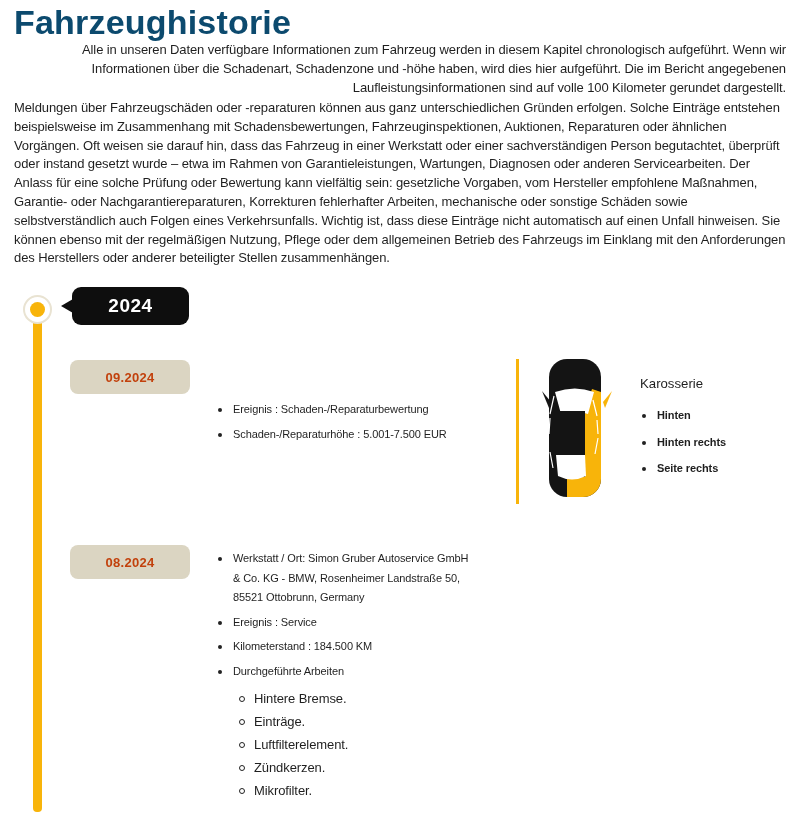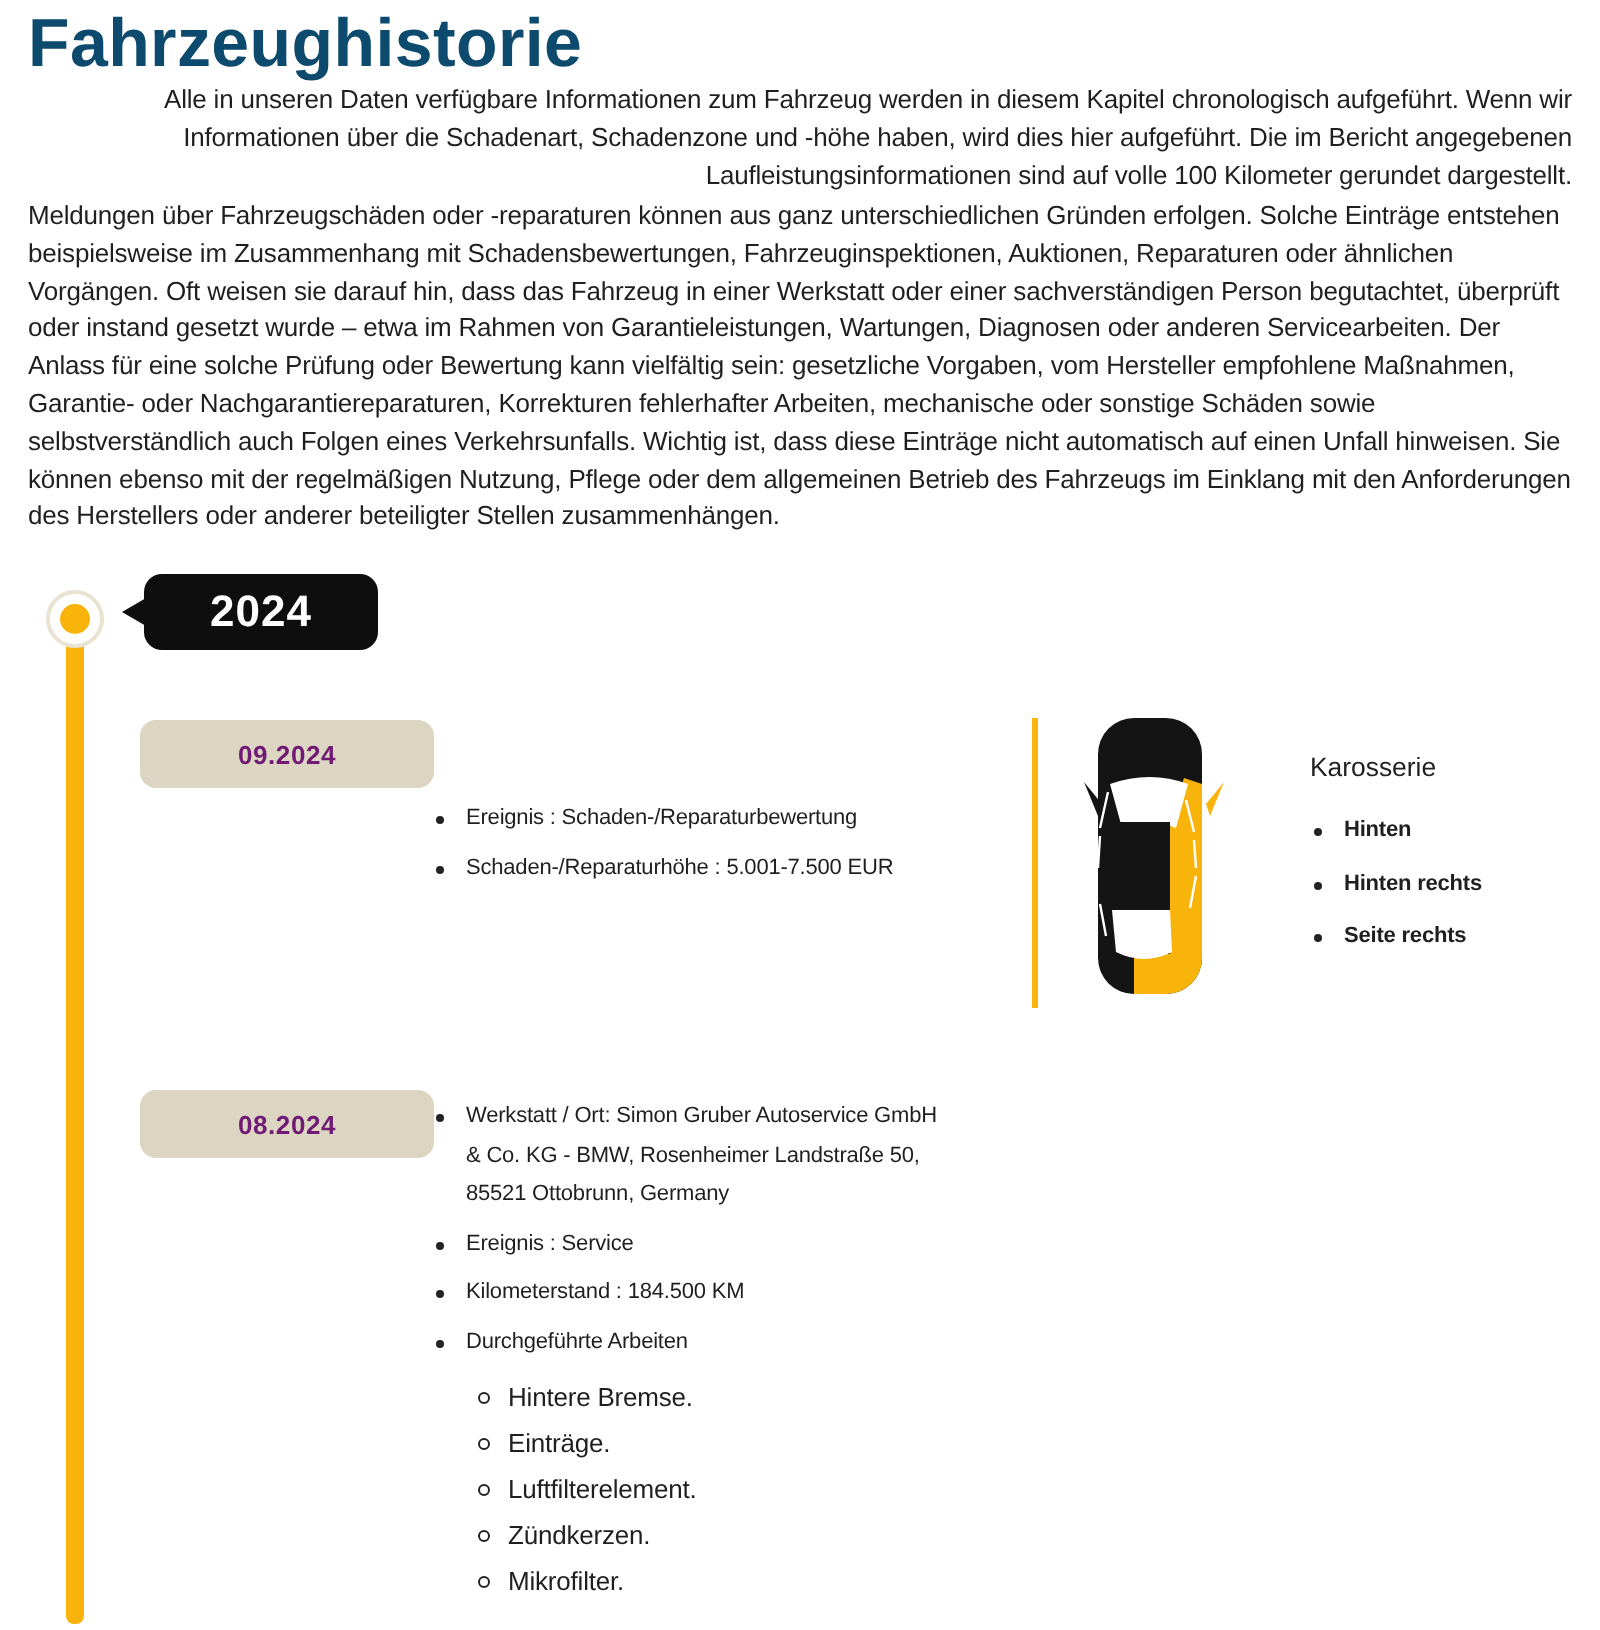--- a/index.html
+++ b/index.html
@@ -10,43 +10,43 @@
 
   .intro{position:absolute;left:14px;width:772px;margin:0;font-size:13px;line-height:18.8px;letter-spacing:-.1px;color:#1f1f1f;}
   .intro-1{top:41px;text-align:right;}
   .intro-2{top:99px;}
 
   
   .timeline-bar{position:absolute;left:33px;top:311px;width:9px;height:501px;background:#F8B40A;border-radius:4px;}
   .timeline-dot{position:absolute;left:23px;top:295px;width:29px;height:29px;border-radius:50%;background:#ffffff;border:2px solid #E9E3D2;box-sizing:border-box;}
   .dot-inner{width:15px;height:15px;margin:5px;border-radius:50%;background:#F8B40A;}
 
-  .year-bubble{position:absolute;left:72px;top:287px;width:117px;height:38px;background:#0e0e0e;border-radius:9px;color:#fff;display:flex;align-items:center;justify-content:center;font-size:22px;font-weight:600;letter-spacing:.5px;}
+  .year-bubble{position:absolute;left:72px;top:287px;width:117px;height:38px;background:#0e0e0e;border-radius:9px;color:#fff;display:flex;align-items:center;justify-content:center;font-size:19px;font-weight:600;letter-spacing:.5px;}
   .bubble-arrow{position:absolute;left:-11px;top:12px;width:0;height:0;border-top:7px solid transparent;border-bottom:7px solid transparent;border-right:12px solid #0e0e0e;}
 
-  .date-box{position:absolute;width:147px;height:34px;background:#DBD5C2;border-radius:8px;display:flex;align-items:center;justify-content:center;font-size:13px;font-weight:600;letter-spacing:.3px;color:#701a75;}
+  .date-box{position:absolute;width:120px;height:34px;background:#DBD5C2;border-radius:8px;display:flex;align-items:center;justify-content:center;font-size:13px;font-weight:600;letter-spacing:.3px;color:#c2410c;}
   .date-1{left:70px;top:360px;}
   .date-2{left:70px;top:545px;}
 
   
   ul.details{list-style:none;margin:0;padding:0;font-size:11px;line-height:19.5px;letter-spacing:-.1px;color:#1f1f1f;}
   ul.details li{position:relative;padding-left:17px;margin-bottom:5px;}
   ul.details li::before{content:"";position:absolute;left:2px;top:8px;width:4px;height:4px;border-radius:50%;background:#222;}
 
   .details-1{position:absolute;left:216px;top:400px;width:250px;}
   .details-2-wrap{position:absolute;left:216px;top:549px;width:258px;}
 
   ul.subdetails{list-style:none;margin:9px 0 0 22px;padding:0;font-size:13px;line-height:18px;letter-spacing:-.1px;color:#1f1f1f;}
   ul.subdetails li{position:relative;padding-left:16px;margin-bottom:5px;}
   ul.subdetails li::before{content:"";position:absolute;left:1px;top:6px;width:4px;height:4px;border-radius:50%;border:1px solid #222;background:#fff;}
 
   
   .zone-divider{position:absolute;left:516px;top:359px;width:3px;height:145px;background:#F8B40A;}
   .car-diagram{position:absolute;left:541px;top:356px;width:72px;height:144px;}
-  .zone-panel{position:absolute;left:655px;top:376px;width:132px;}
+  .zone-panel{position:absolute;left:640px;top:376px;width:132px;}
   .zone-title{font-size:13.2px;color:#1f1f1f;margin:0 0 15px 0;}
   .zones{position:relative;}
   ul.zones li{margin-bottom:7px;font-weight:bold;}
 </style>
 </head>
 <body>
 
 <div class="canvas">
 
   <h1 class="page-title">Fahrzeughistorie</h1>

